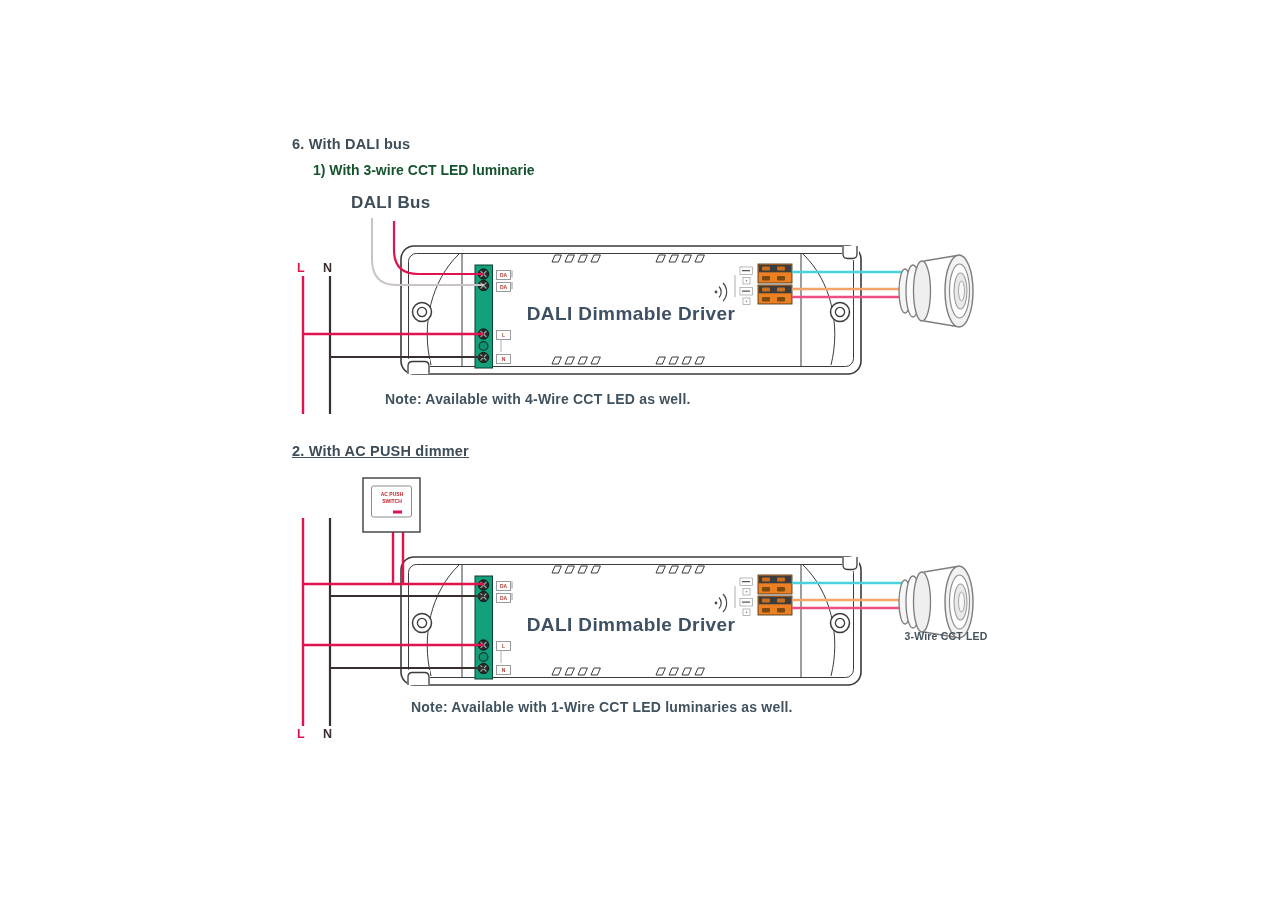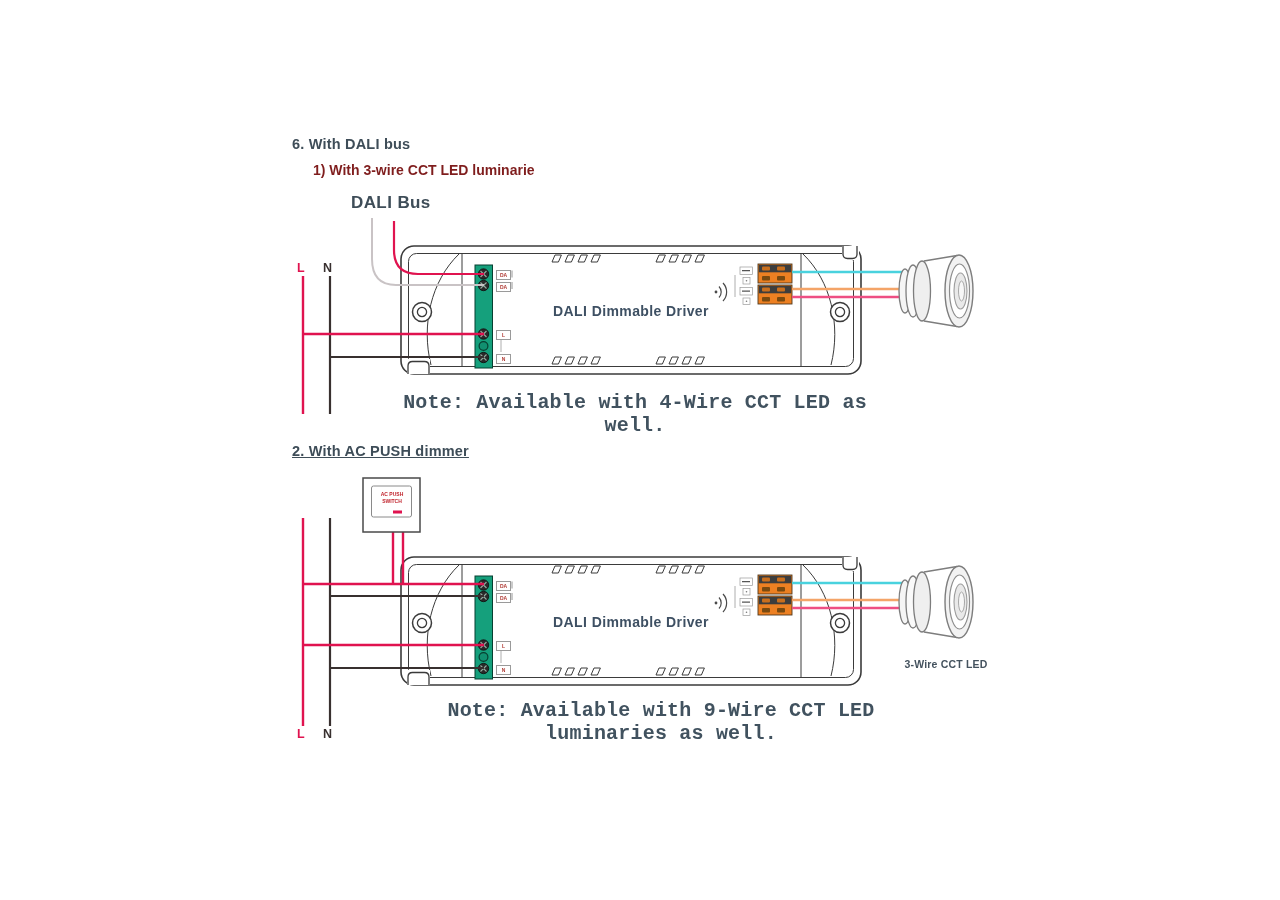--- a/index.html
+++ b/index.html
@@ -1,24 +1,24 @@
 <!DOCTYPE html>
 <html><head>
 <meta charset="utf-8">
 <style>
   html,body{margin:0;padding:0;background:#ffffff;}
   body{width:1280px;height:900px;position:relative;overflow:hidden;
        font-family:"Liberation Sans", sans-serif;color:#3e4d58;}
   .abs{position:absolute;}
   .txt{white-space:nowrap;}
   .heading{font-size:14.5px;font-weight:bold;color:#3e4d58;letter-spacing:.2px;}
-  .sub{font-size:14px;font-weight:bold;color:#7f1d1d;}
+  .sub{font-size:14px;font-weight:bold;color:#14532d;}
   .dalibus{font-size:17px;font-weight:bold;color:#3e4d58;letter-spacing:.4px;}
-  .note{font-size:20px;font-weight:bold;color:#41525f;text-align:center;letter-spacing:.2px;font-family:Liberation Mono, monospace;}
-  .drv-title{font-size:14px;font-weight:bold;color:#3e5063;text-align:center;letter-spacing:.4px;}
+  .note{font-size:14px;font-weight:bold;color:#41525f;text-align:left;letter-spacing:.2px;}
+  .drv-title{font-size:19px;font-weight:bold;color:#3e5063;text-align:center;letter-spacing:.4px;}
   .lnlab{font-size:12.5px;font-weight:bold;}
   .lred{color:#e0134f;} .ldark{color:#38302f;}
   .tlabel{width:13px;height:8px;background:#fff;border:.5px solid #9a9a9a;
           font-size:5px;font-weight:bold;color:#b03a34;line-height:8px;text-align:center;}
   .ledlab{font-size:10.5px;font-weight:bold;color:#44525e;text-align:center;letter-spacing:.2px;}
   .swlab{width:41px;text-align:center;font-size:5px;font-weight:bold;color:#c0232c;line-height:6.5px;}
   svg{position:absolute;left:0;top:0;}
 </style>
 </head>
 <body>
@@ -158,18 +158,18 @@
   <div>SWITCH</div>
 </div>
 
 <div class="abs drv-title" style="left:521px;top:614px;width:220px;">DALI Dimmable Driver</div>
 
 <div class="abs tlabel" style="left:496px;top:581px;">DA</div>
 <div class="abs tlabel" style="left:496px;top:592.5px;">DA</div>
 <div class="abs tlabel" style="left:496px;top:641px;">L</div>
 <div class="abs tlabel" style="left:496px;top:664.5px;">N</div>
 
-<div class="abs ledlab" style="left:886px;top:630px;width:120px;margin-top:28px;">3-Wire CCT LED</div>
+<div class="abs ledlab" style="left:886px;top:630px;width:120px;">3-Wire CCT LED</div>
 
 <div class="abs txt lnlab lred" style="left:297px;top:727px;">L</div>
 <div class="abs txt lnlab ldark" style="left:323px;top:727px;">N</div>
 
-<div class="abs note" style="left:411px;top:699px;width:500px;">Note: Available with 9-Wire CCT LED luminaries as well.</div>
+<div class="abs note" style="left:411px;top:699px;width:500px;">Note: Available with 1-Wire CCT LED luminaries as well.</div>
 
 </body></html>

